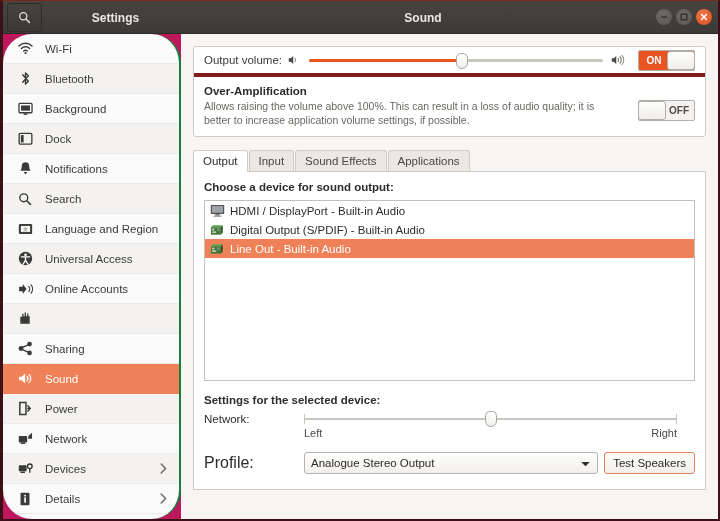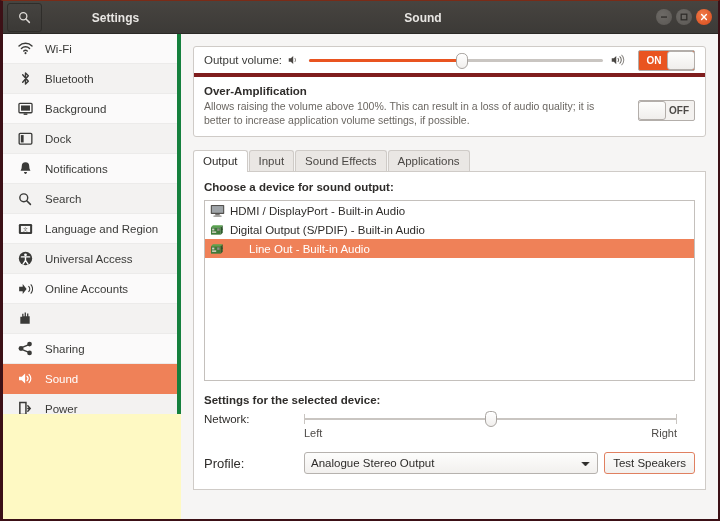--- a/index.html
+++ b/index.html
@@ -9,21 +9,21 @@
     background: #3a3a38;
     font-family: "Liberation Sans", sans-serif;
     -webkit-font-smoothing: antialiased;
   }
   * { box-sizing: border-box; }
 
   .window {
     position: absolute;
     left: 0; top: 0;
     width: 720px; height: 521px;
-    background: #fef9c3;
+    background: #be185d;
     border-left: 3px solid #3c1016;
     border-right: 2px solid #3c1016;
     border-bottom: 2px solid #3c1016;
     border-top: 1px solid #7a2b17;
   }
 
   
   .titlebar {
     position: absolute;
     left: 0; top: 0;
@@ -76,24 +76,25 @@
     background: radial-gradient(circle at 40% 35%, #6d6a66, #58555180);
     background-color: #5d5a56;
   }
   .wc-close { background: radial-gradient(circle at 40% 35%, #f07a48, #d84a1b); }
   .wc svg { display:block; }
 
   
   .sidebar {
     position: absolute;
     left: 0; top: 33px;
-    width: 178px; height: 380px;
+    width: 178px; height: 485px;
     background: #fbfafa;
-    border-right: 4px solid #15803d;
+    border-right: 2px solid #15803d;
     overflow: hidden;
+    border-radius: 29px;
   }
   .side-item {
     position: relative;
     height: 30px;
     display: flex; align-items: center;
     padding-left: 12px;
     font-size: 11.5px;
     color: #3a3a38;
     cursor: pointer;
     border-bottom: 1px solid #ecebea;
@@ -269,21 +270,21 @@
     overflow: hidden;
   }
   .dev-row {
     display: flex; align-items: center;
     height: 19px;
     padding-left: 4px;
     font-size: 11.5px;
     color: #2e2c2a;
     cursor: pointer;
   }
-  .dev-row.sel { background: #ef8158; color: #ffffff; gap: 19px; }
+  .dev-row.sel { background: #ef8158; color: #ffffff; }
   .dev-icon {
     width: 16px; height: 16px;
     margin-right: 5px;
     flex: 0 0 16px;
     display:flex; align-items:center; justify-content:center;
   }
   .dev-icon svg { display:block; }
 
   .sel-dev-label {
     font-size: 11.5px; font-weight: bold; color: #2e2c2a;
@@ -329,21 +330,21 @@
     display: flex; justify-content: space-between;
     font-size: 11px; color: #4d4a47;
     margin-top: 0px;
   }
 
   .prof-row {
     display: flex; align-items: center;
     margin-top: 13px;
   }
   .prof-label {
-    font-size: 13px; color: #2e2c2a;
+    font-size: 16px; color: #2e2c2a;
     width: 100px; flex: 0 0 100px;
   }
   .combo {
     position: relative;
     flex: 1 1 auto;
     height: 22px;
     background: linear-gradient(to bottom, #fdfdfc, #f2f0ee);
     border: 1px solid #b6b2ae;
     border-radius: 3px;
     display: flex; align-items: center;

